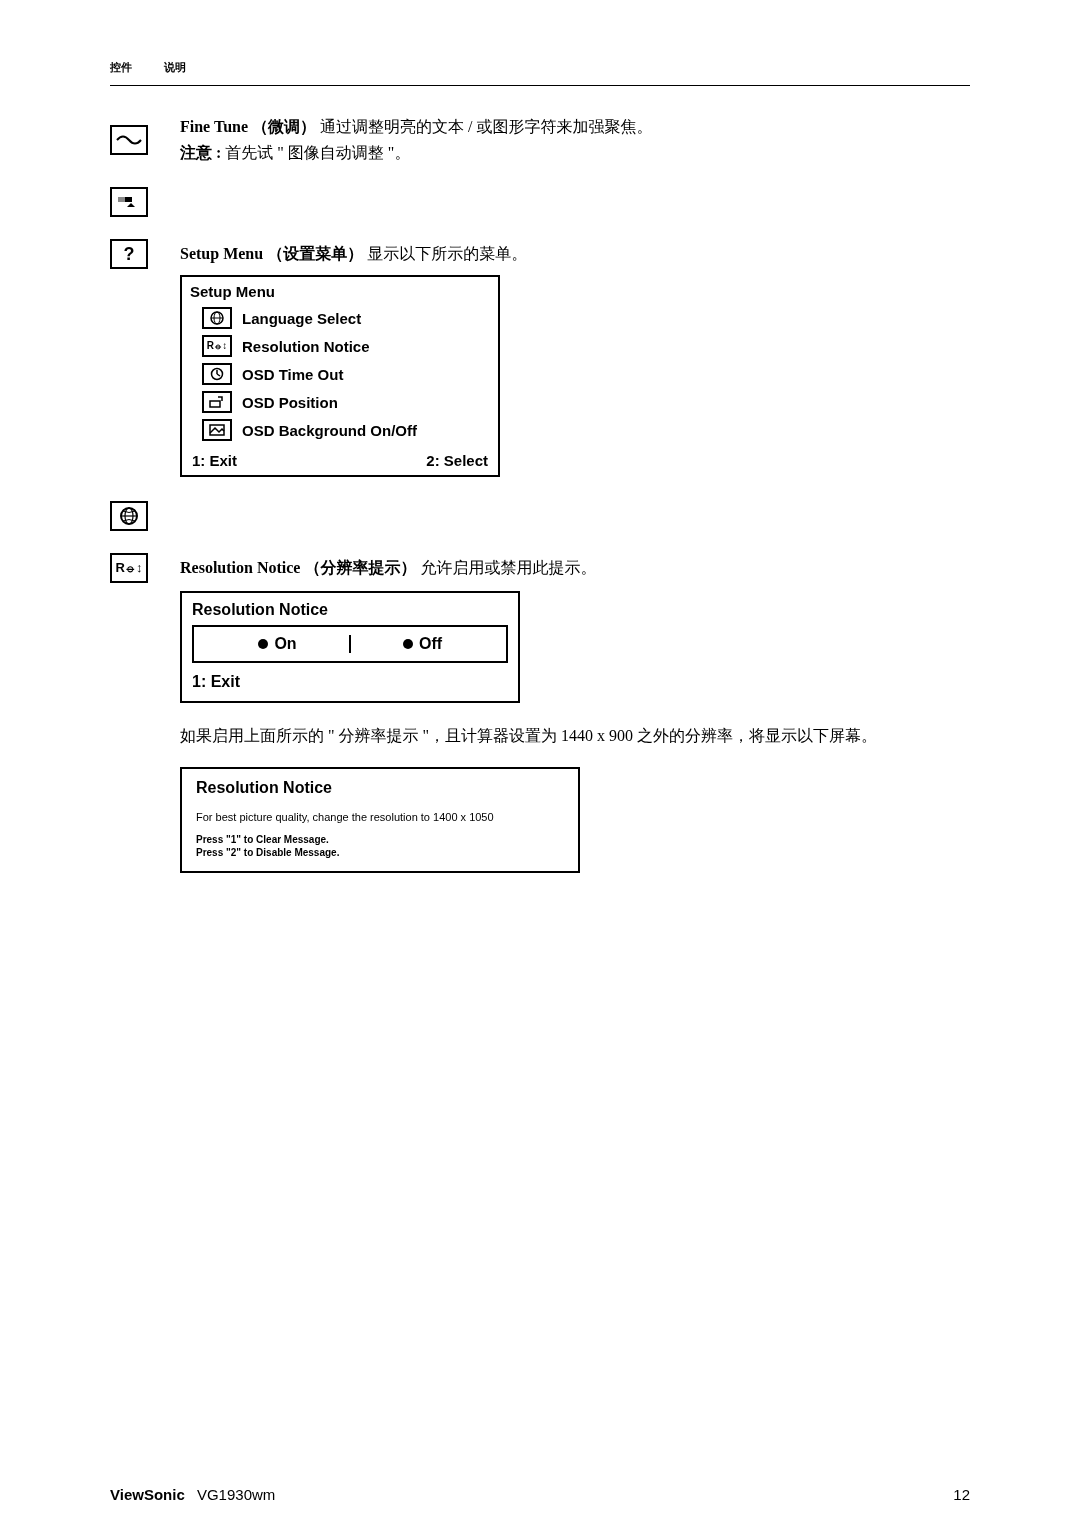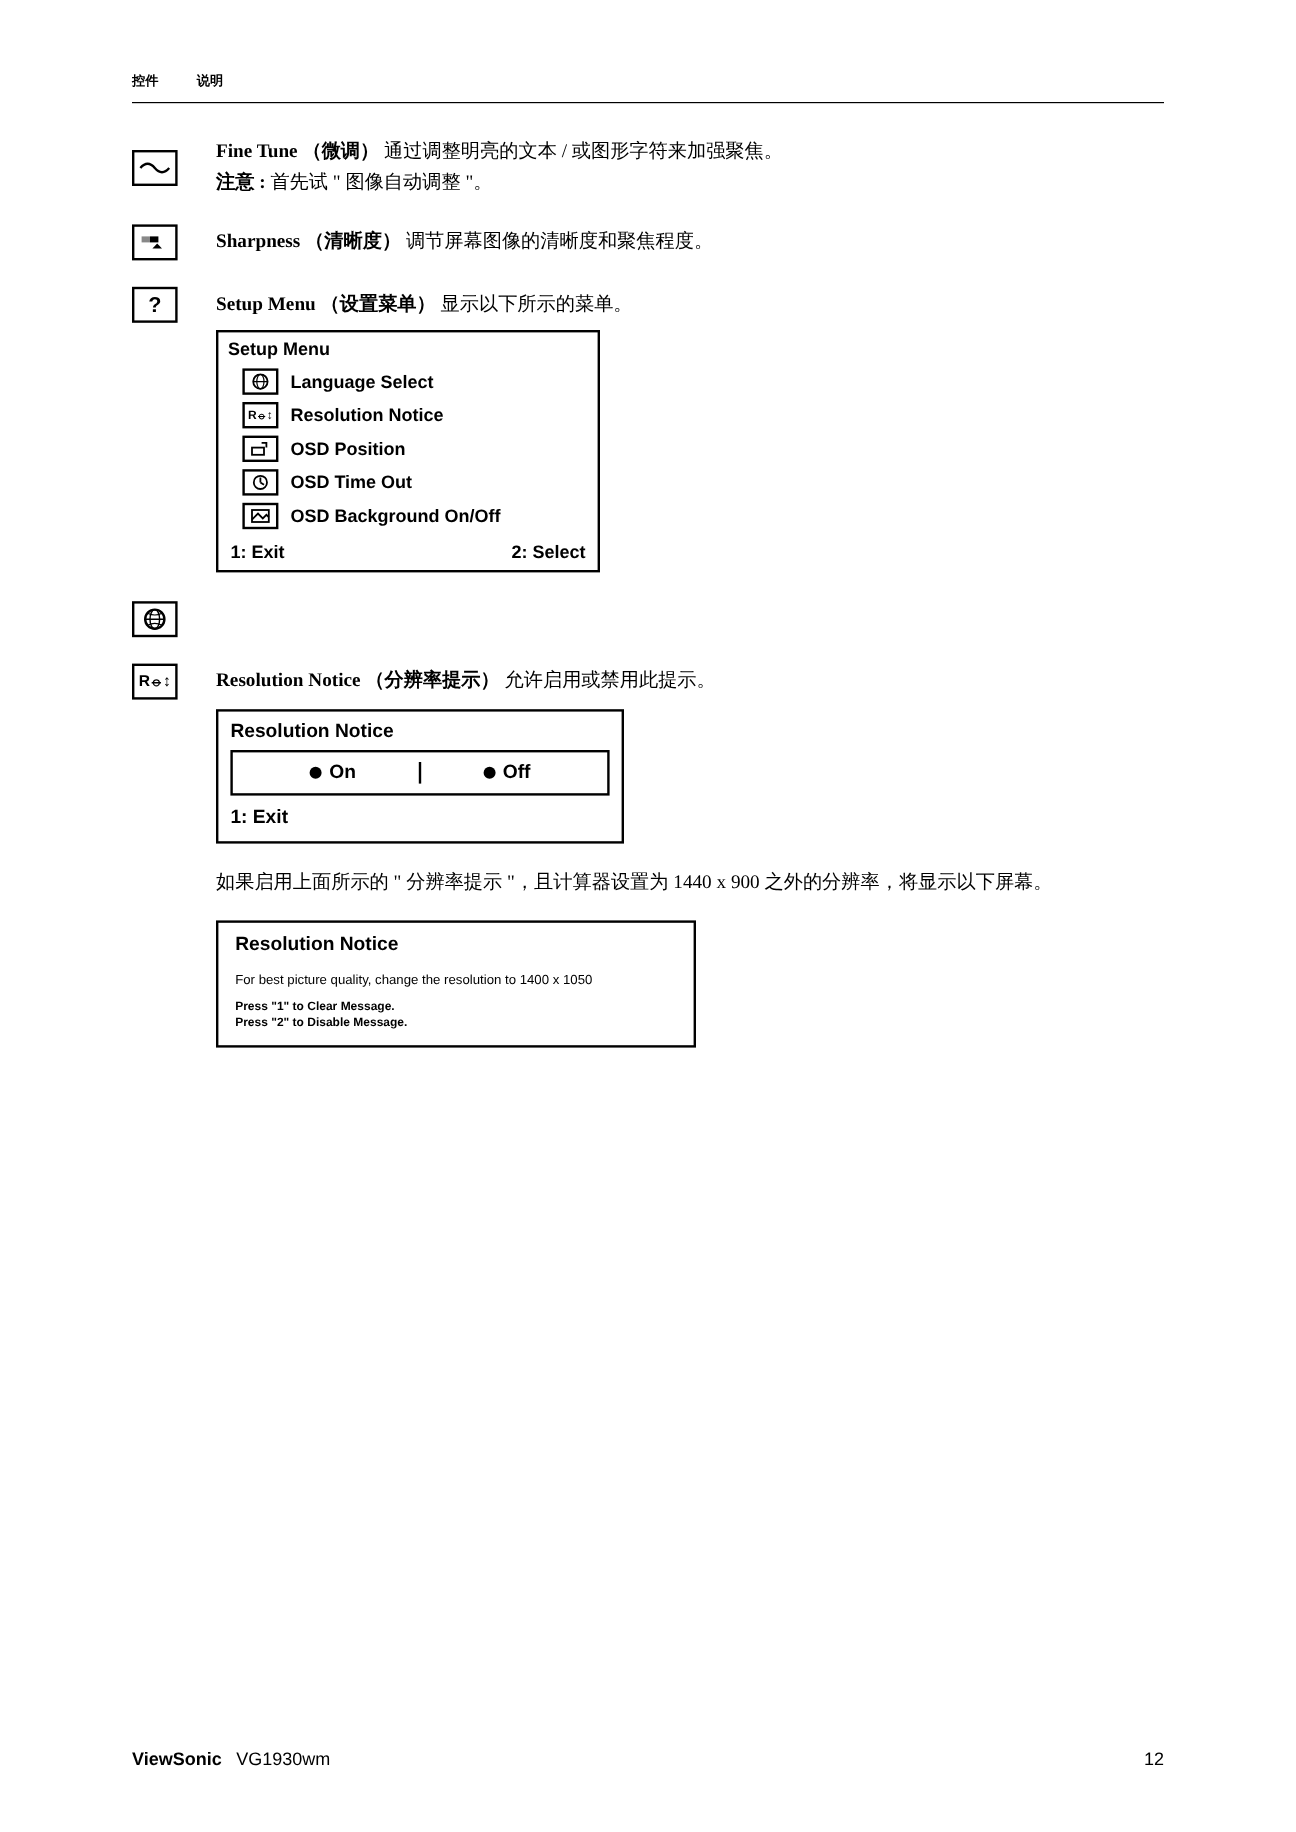--- a/index.html
+++ b/index.html
@@ -118,21 +118,21 @@
     margin-left: 70px;
     font-family: Arial, sans-serif;
     padding: 10px 14px 12px 14px;
   }
   .notice-box .nt-title { font-weight:bold; font-size:16px; margin-bottom:14px; }
   .notice-box .nt-line { font-size:11px; font-weight:normal; margin-bottom:10px; }
   .notice-box .nt-small { font-size:10px; font-weight:bold; line-height:1.3; }
   
   .footer {
     position: absolute;
-    bottom: 52px;
+    bottom: 24px;
     left: 110px;
     right: 110px;
     display:flex;
     justify-content:space-between;
     font-family: Arial, sans-serif;
     font-size: 15px;
   }
   .footer .brand { font-weight:bold; }
   .footer .model { font-weight:normal; margin-left:8px; }
   
@@ -167,25 +167,20 @@
 <div class="entry">
   <div class="icon-col">
     <div class="icon-box">
       <svg width="28" height="18" viewBox="0 0 28 18">
         <rect x="3" y="4" width="7" height="5" fill="#888"></rect>
         <rect x="10" y="4" width="7" height="5" fill="#000"></rect>
         <path d="M12 14 L16 10 L20 14 Z" fill="#000"></path>
       </svg>
     </div>
   </div>
-  <div class="text-col">
-    <span class="bold">Sharpness</span>
-    <span class="bold">（清晰度）</span>
-    <span>调节屏幕图像的清晰度和聚焦程度。</span>
-  </div>
 </div>
 
 <div class="entry" style="margin-bottom:4px;">
   <div class="icon-col">
     <div class="icon-box">?</div>
   </div>
   <div class="text-col">
     <span class="bold">Setup Menu</span>
     <span class="bold">（设置菜单）</span>
     <span>显示以下所示的菜单。</span>
@@ -204,35 +199,35 @@
       </div>
     <span>Language Select</span>
   </div>
   <div class="menu-item">
     <div class="mini-icon" style="font-size:10px;font-weight:bold;">R⦵↕</div>
     <span>Resolution Notice</span>
   </div>
   <div class="menu-item">
     <div class="mini-icon">
         <svg width="18" height="14" viewBox="0 0 18 14">
-          <rect x="2" y="6" width="10" height="6" stroke="#000" fill="none" stroke-width="1.5"></rect>
-          <path d="M10 2 L14 2 L14 6" stroke="#000" fill="none" stroke-width="1.5"></path>
-        </svg>
-      </div>
-    <span>OSD Position</span>
-  </div>
-  <div class="menu-item">
-    <div class="mini-icon">
-        <svg width="18" height="14" viewBox="0 0 18 14">
           <circle cx="9" cy="7" r="5.5" stroke="#000" fill="none" stroke-width="1.5"></circle>
           <line x1="9" y1="7" x2="9" y2="3" stroke="#000" stroke-width="1.5"></line>
           <line x1="9" y1="7" x2="12" y2="9" stroke="#000" stroke-width="1.5"></line>
         </svg>
       </div>
     <span>OSD Time Out</span>
+  </div>
+  <div class="menu-item">
+    <div class="mini-icon">
+        <svg width="18" height="14" viewBox="0 0 18 14">
+          <rect x="2" y="6" width="10" height="6" stroke="#000" fill="none" stroke-width="1.5"></rect>
+          <path d="M10 2 L14 2 L14 6" stroke="#000" fill="none" stroke-width="1.5"></path>
+        </svg>
+      </div>
+    <span>OSD Position</span>
   </div>
   <div class="menu-item">
     <div class="mini-icon">
         <svg width="18" height="14" viewBox="0 0 18 14">
           <rect x="2" y="2" width="14" height="10" stroke="#000" fill="none" stroke-width="1.5"></rect>
           <path d="M2 10 L7 5 L11 9 L14 6 L16 8" stroke="#000" fill="none" stroke-width="1.5"></path>
         </svg>
       </div>
     <span>OSD Background On/Off</span>
   </div>

